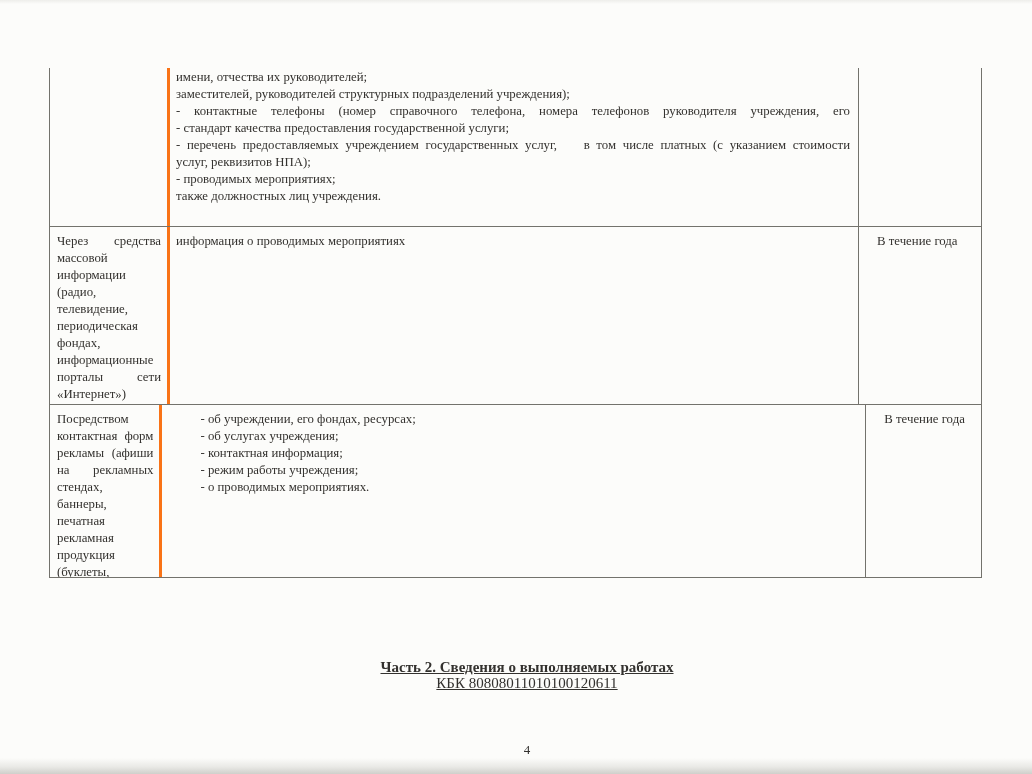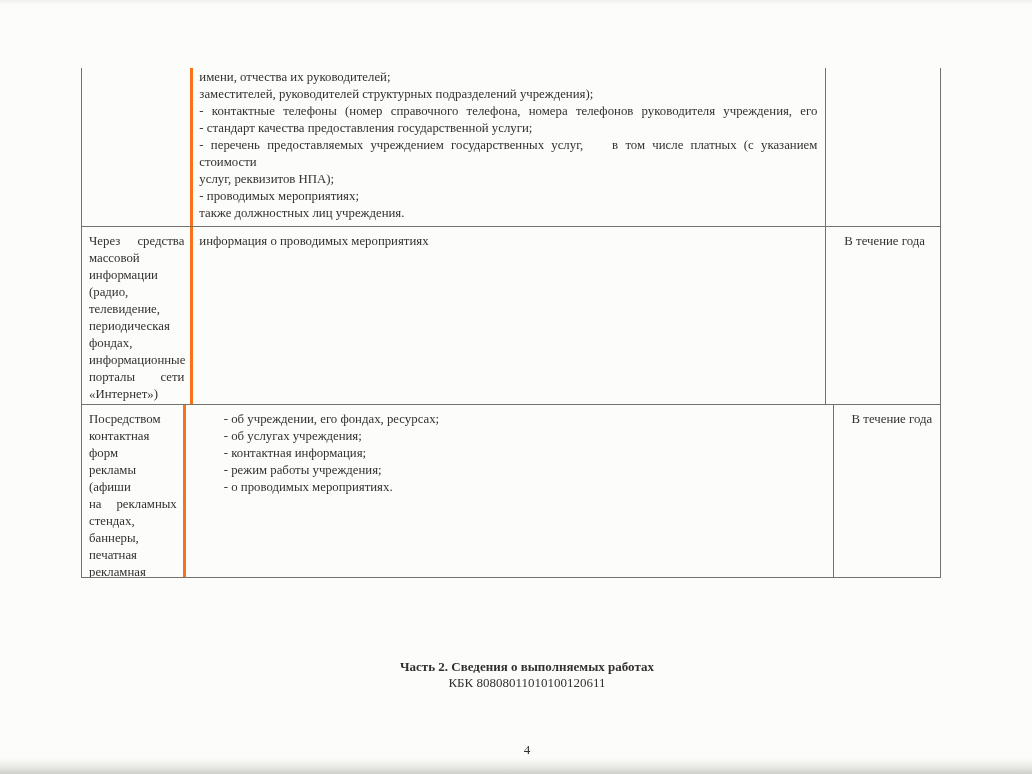--- a/index.html
+++ b/index.html
@@ -33,23 +33,22 @@
     width: 100%; height: 4px;
     background: linear-gradient(0deg, rgba(220,220,215,0) 0%, rgba(220,220,215,0.45) 100%);
     pointer-events: none;
   }
 
   
   .tbl {
     position: absolute;
     left: 49px;
     top: 68px;
-    width: 860px;
+    width: 933px;
     box-sizing: border-box;
-    margin-left: 32px;
   }
   .trow {
     display: flex;
     box-sizing: border-box;
     border-bottom: 1px solid #73726c;
   }
   .r1 { height: 159px; }
   .r2 { height: 178px; }
   .r3 { height: 173px; gap: 32px; }
   .cell {
@@ -78,22 +77,23 @@
   .tline { min-height: 17px; white-space: pre-wrap; }
   .jl { text-align: justify; text-align-last: justify; }
 
   
   .footer {
     position: absolute;
     left: 22px;
     top: 659px;
     width: 1010px;
     text-align: center;
-    font-size: 13px;
+    font-size: 15px;
     line-height: 16.3px;
+    text-decoration: underline;
   }
   .footer .bold { font-weight: bold; }
 
   .page-number {
     position: absolute;
     left: 22px;
     top: 742px;
     width: 1010px;
     text-align: center;
     font-size: 13px;

